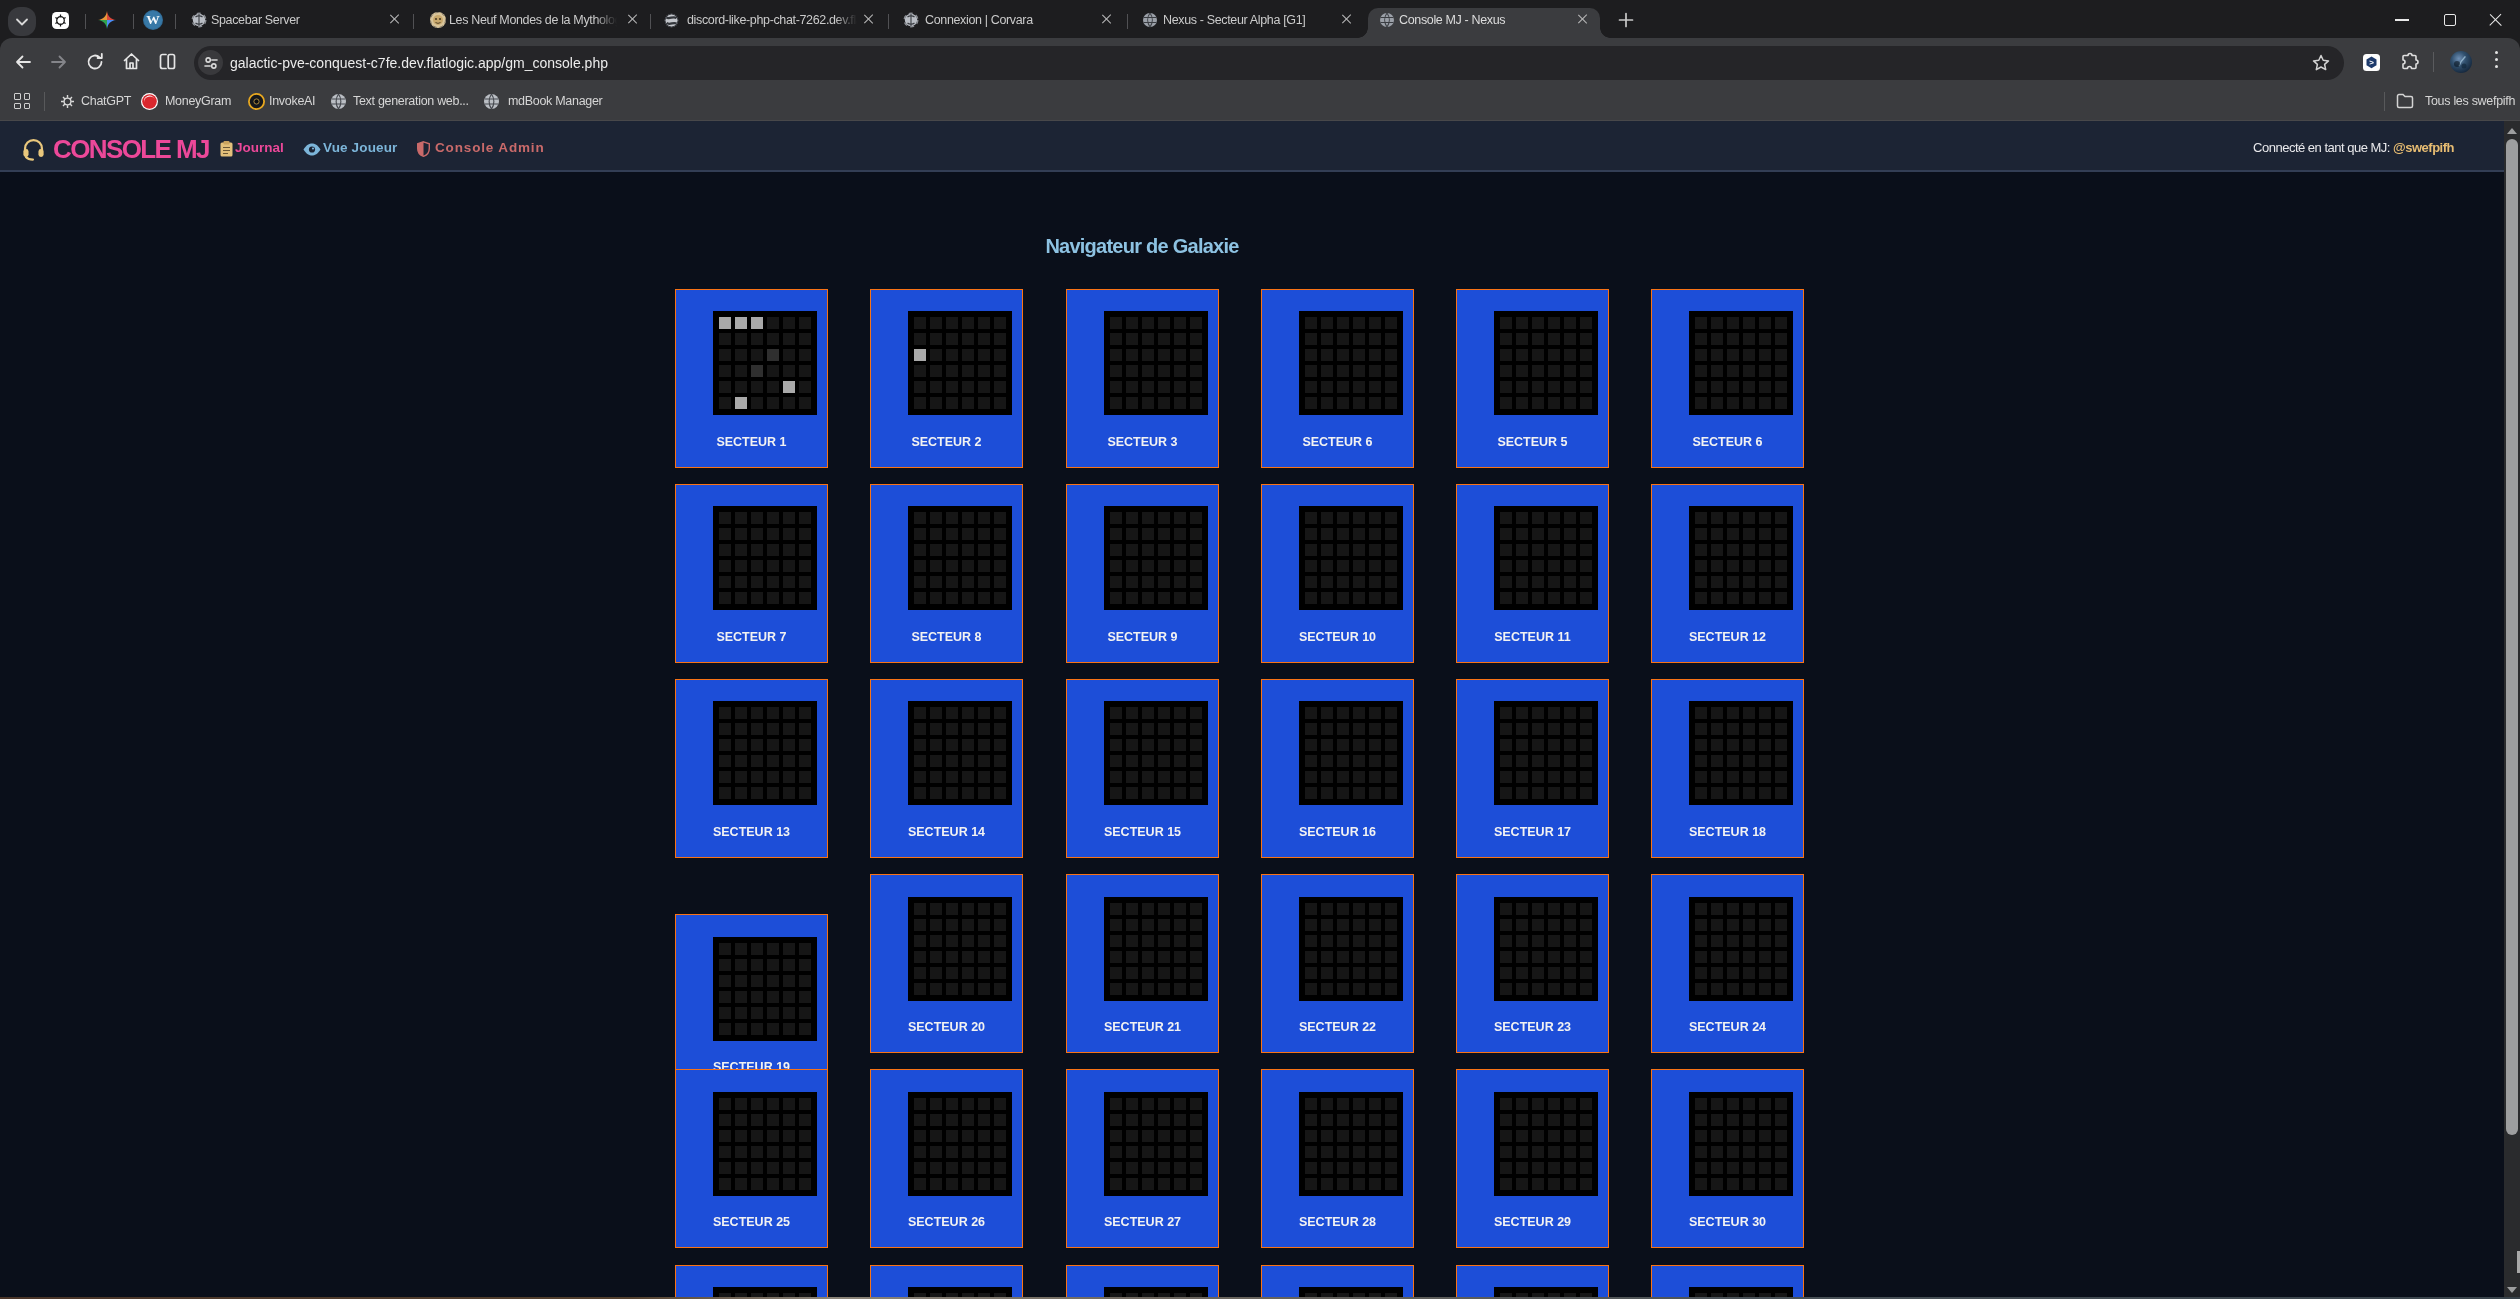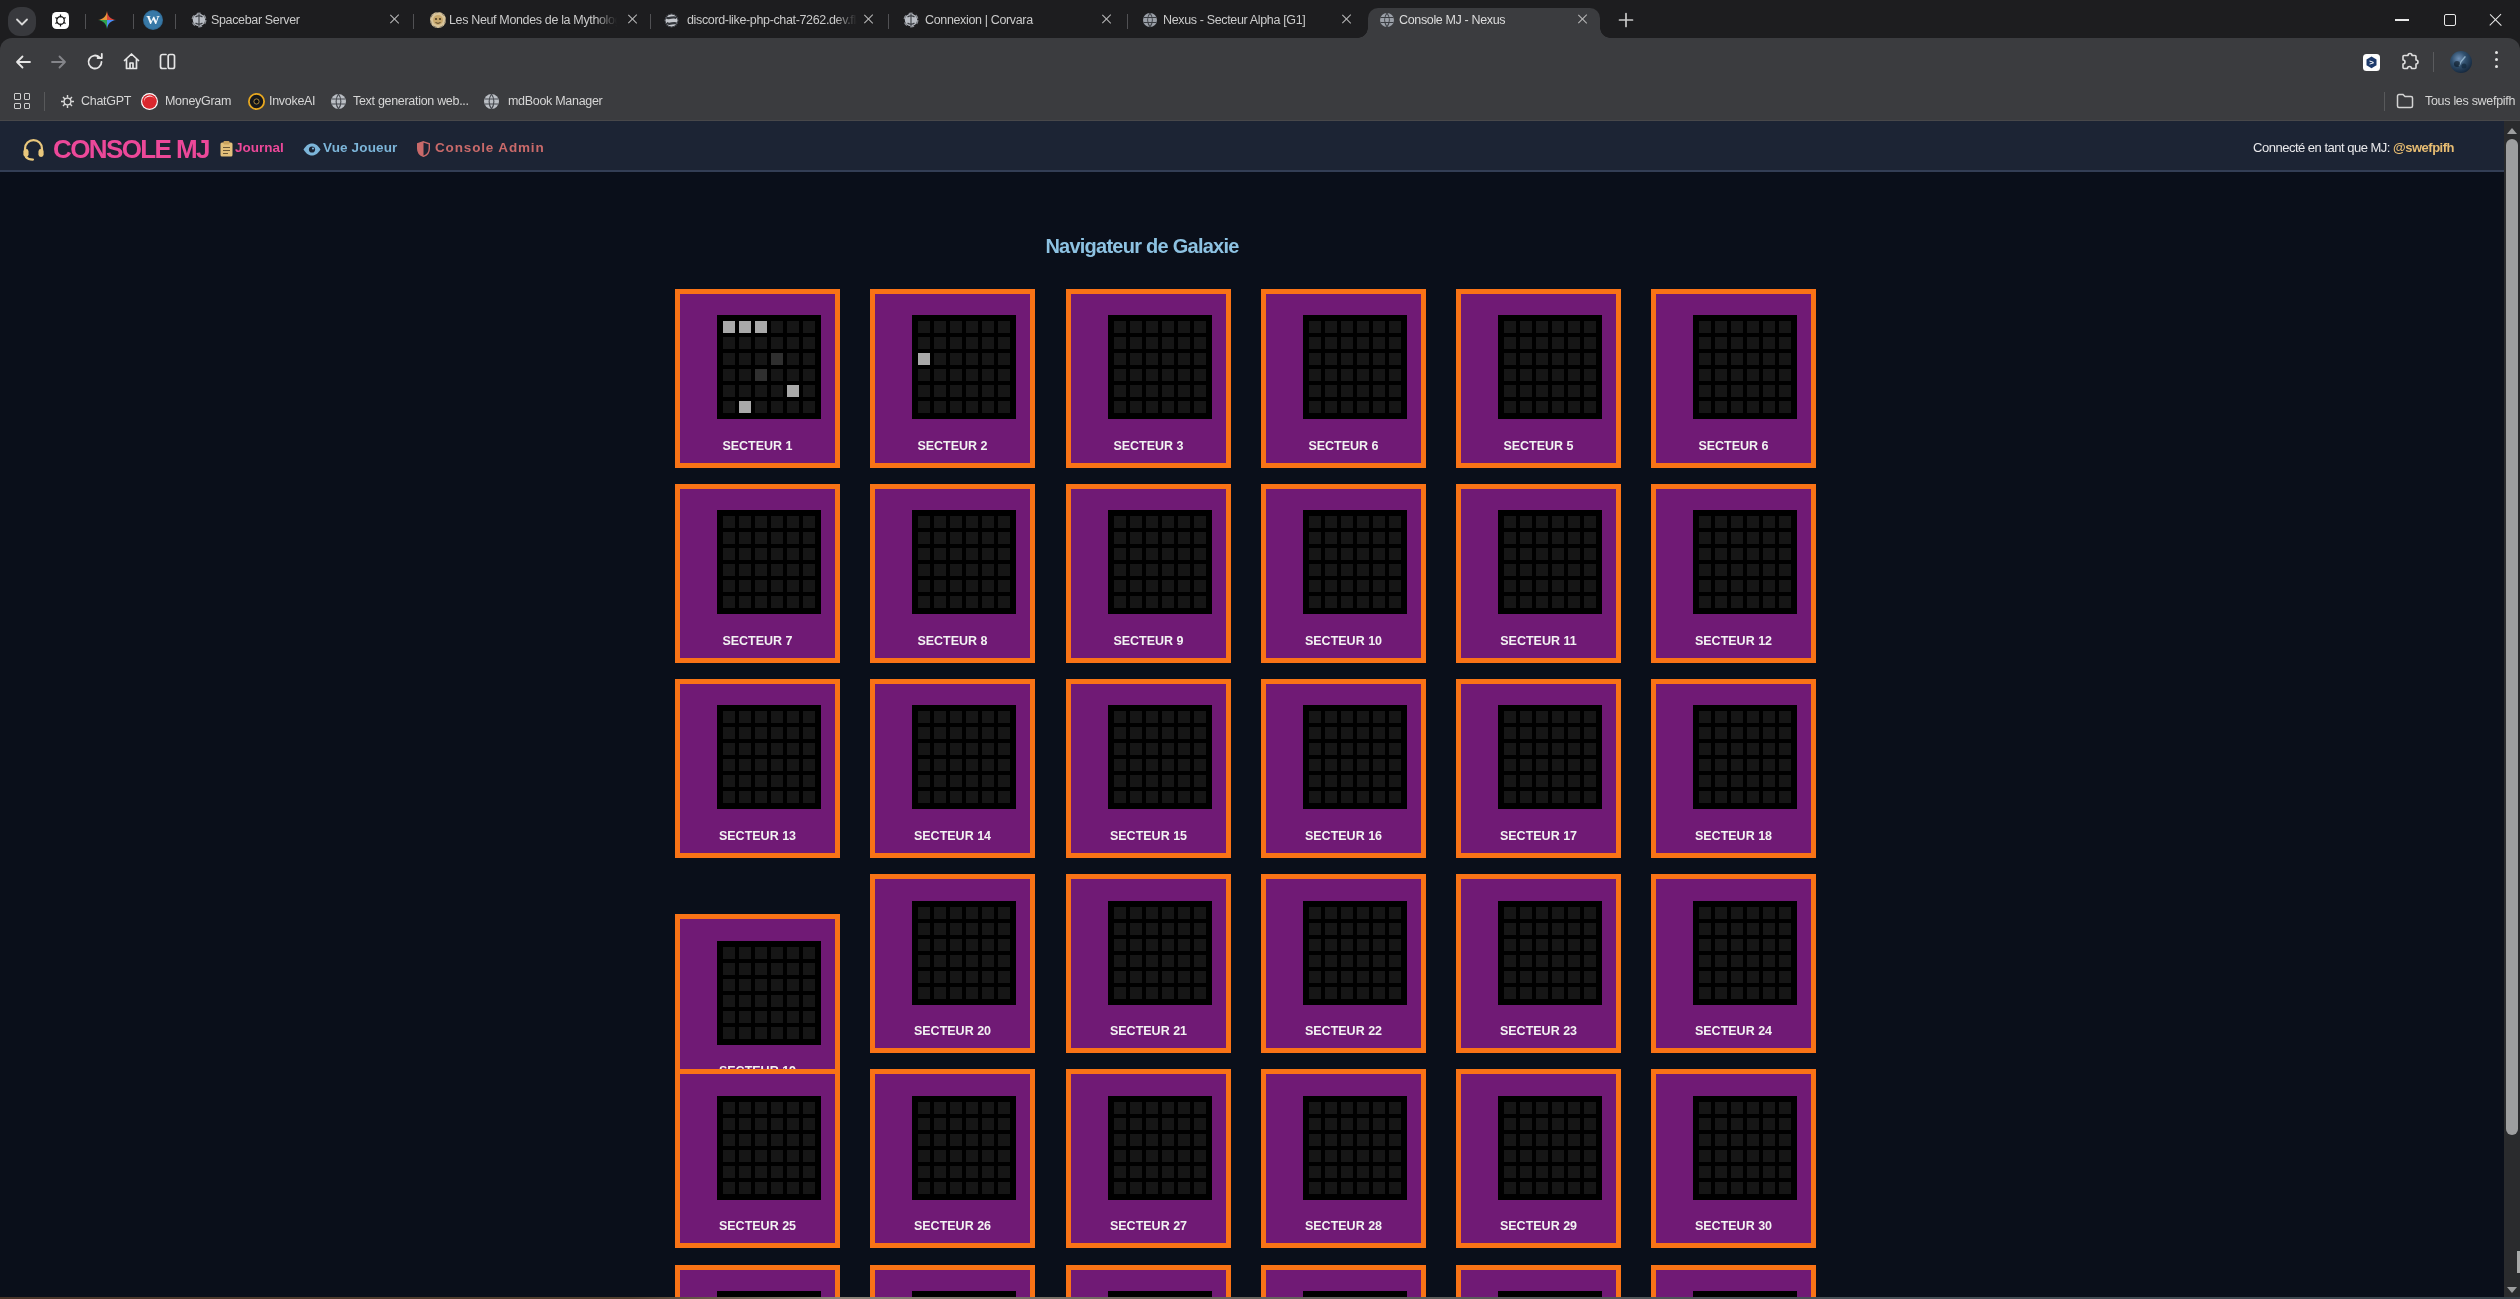--- a/index.html
+++ b/index.html
@@ -43,21 +43,21 @@
 
 
 #page { position:absolute; left:0; top:121px; width:2504px; height:1178px; background:#0a0f1a; overflow:hidden; }
 #phead { position:absolute; left:0; top:0; width:2504px; height:51px; background:#1c2434; border-bottom:2.5px solid #333e55; }
 #logo { position:absolute; left:53px; top:12.8px; font-size:26px; font-weight:bold; color:#ec4899; letter-spacing:-1.6px; }
 .nav { position:absolute; top:19px; font-size:13.5px; font-weight:bold; white-space:nowrap; }
 #connected { position:absolute; top:19.2px; right:50px; font-size:13px; color:#e9e9ec; letter-spacing:-0.5px; }
 #connected b { color:#e8bd72; }
 #title { position:absolute; left:0; top:114px; width:2284px; text-align:center; font-size:20px; font-weight:bold; color:#8dc2e2; letter-spacing:-0.75px; }
 
-.card { position:absolute; width:165px; height:179px; background:#701a75; border:5px solid #f97316; }
+.card { position:absolute; width:153px; height:179px; background:#1d4ed8; border:1px solid #f97316; }
 .mini { position:absolute; left:36.5px; top:21.5px; width:104px; height:104px; background:#000; padding:6px;
   display:grid; grid-template-columns:repeat(6,12px); grid-template-rows:repeat(6,12px); gap:4px; }
 .mini i { display:block; width:12px; height:12px; background:#161616; }
 .mini i.cb { background:#a9a9a9; }
 .mini i.cd { background:#2f2f2f; }
 .lbl { position:absolute; left:0; top:145px; width:100%; text-align:center; font-size:12.5px; font-weight:bold; color:#f2f2f2; }
 
 
 #sbar { position:absolute; left:2504px; top:121px; width:16px; height:1178px; background:#2a2b2d; }
 #sthumb { position:absolute; left:2px; top:17.5px; width:12px; height:996px; border-radius:6px; background:#9d9e9f; }
@@ -175,20 +175,36 @@
       <path d="M16.5 10 a6.5 6.5 0 1 1 -1.9 -4.6" stroke="#e6e6e6" stroke-width="1.8" fill="none" stroke-linecap="round"></path>
       <path d="M16.8 1.8 L16.8 6 L12.6 6" stroke="#e6e6e6" stroke-width="1.8" fill="none" stroke-linecap="round" stroke-linejoin="round"></path>
     </svg>
   <svg class="tbicon" style="left:121px;top:13px" width="21" height="21" viewBox="0 0 21 21">
       <path d="M3.5 9.5 L10.5 3 L17.5 9.5 M5.5 8.2 V17.5 H15.5 V8.2 M9 17.5 V12 H12 V17.5" stroke="#e6e6e6" stroke-width="1.7" fill="none" stroke-linecap="round" stroke-linejoin="round"></path>
     </svg>
   <svg class="tbicon" style="left:157px;top:13px" width="21" height="21" viewBox="0 0 21 21">
       <path d="M9 3.5 H5.5 a2 2 0 0 0 -2 2 v10 a2 2 0 0 0 2 2 H9" stroke="#e6e6e6" stroke-width="1.7" fill="none" stroke-linecap="round"></path>
       <rect x="11.2" y="3.5" width="6.3" height="14" rx="1.8" stroke="#e6e6e6" stroke-width="1.7" fill="none"></rect>
     </svg>
+  <div id="omni">
+    <div id="siteinfo">
+        <svg style="position:absolute;left:4.5px;top:4.5px" width="16" height="16" viewBox="0 0 16 16">
+          <g stroke="#d8d8d8" stroke-width="1.6" fill="none" stroke-linecap="round">
+            <circle cx="5.2" cy="5" r="2.1"></circle>
+            <path d="M8.8 5 H14"></path>
+            <path d="M2 11 H7.2"></path>
+            <circle cx="10.8" cy="11" r="2.1"></circle>
+          </g>
+        </svg>
+      </div>
+    <div id="urltext">galactic-pve-conquest-c7fe.dev.flatlogic.app/gm_console.php</div>
+    <svg class="abs" style="left:2117px;top:7px" width="20" height="20" viewBox="0 0 20 20">
+        <path d="M10 2.5 L12.2 7.3 L17.5 7.9 L13.6 11.4 L14.7 16.6 L10 14 L5.3 16.6 L6.4 11.4 L2.5 7.9 L7.8 7.3 Z" stroke="#d2d2d2" stroke-width="1.5" fill="none" stroke-linejoin="round"></path>
+      </svg>
+  </div>
   <svg class="abs" style="left:2363px;top:16px" width="17" height="17" viewBox="0 0 17 17">
       <rect width="17" height="17" rx="3.5" fill="#fdfdfd"></rect>
       <path d="M8.5 2.5 L13.5 5.4 V11.3 L8.5 14.2 L3.5 11.3 V5.4 Z" fill="#1d3a6b"></path>
       <text x="8.5" y="11" font-size="8" fill="#fff" text-anchor="middle" font-weight="bold">&gt;</text>
     </svg>
   <svg class="abs" style="left:2400px;top:14px" width="20" height="20" viewBox="0 0 20 20">
       <path d="M8 3.5 a2 2 0 0 1 4 0 h3 a1 1 0 0 1 1 1 v3.5 a2 2 0 0 1 0 4 V15.5 a1 1 0 0 1 -1 1 h-3.5 a2 2 0 0 0 -4 0 H4 a1 1 0 0 1 -1 -1 v-3.5 a2 2 0 0 0 0 -4 V4.5 a1 1 0 0 1 1 -1 Z" stroke="#dedede" stroke-width="1.6" fill="none" stroke-linejoin="round"></path>
     </svg>
   <div class="abs" style="left:2433px;top:14px;width:1px;height:20px;background:#5a5b5e"></div>
   <svg class="abs" style="left:2450px;top:13px" width="22" height="22" viewBox="0 0 22 22">

